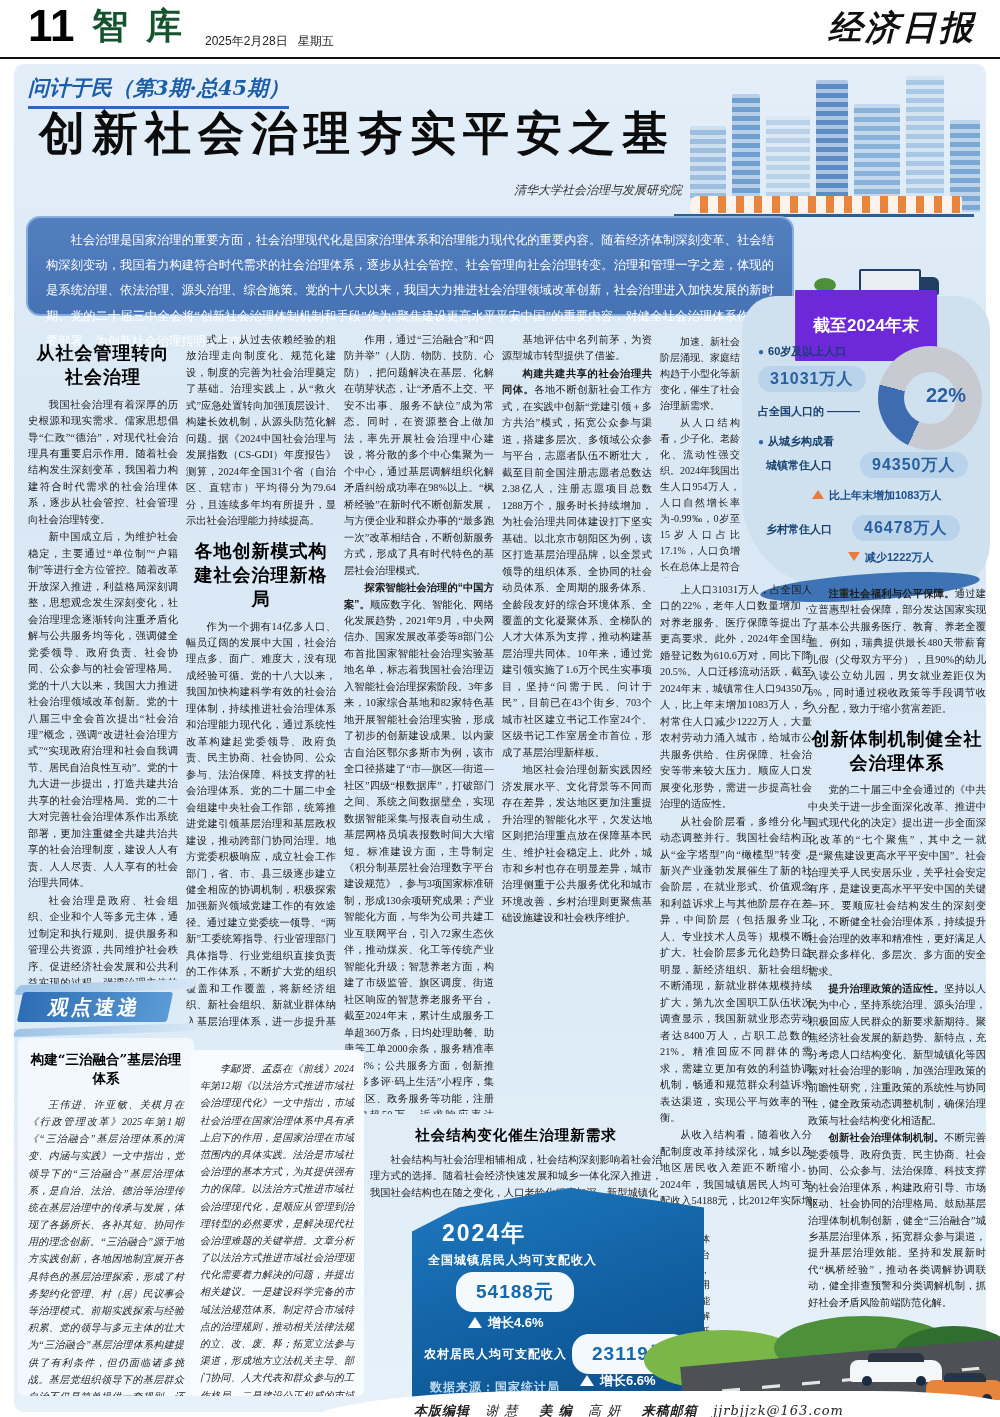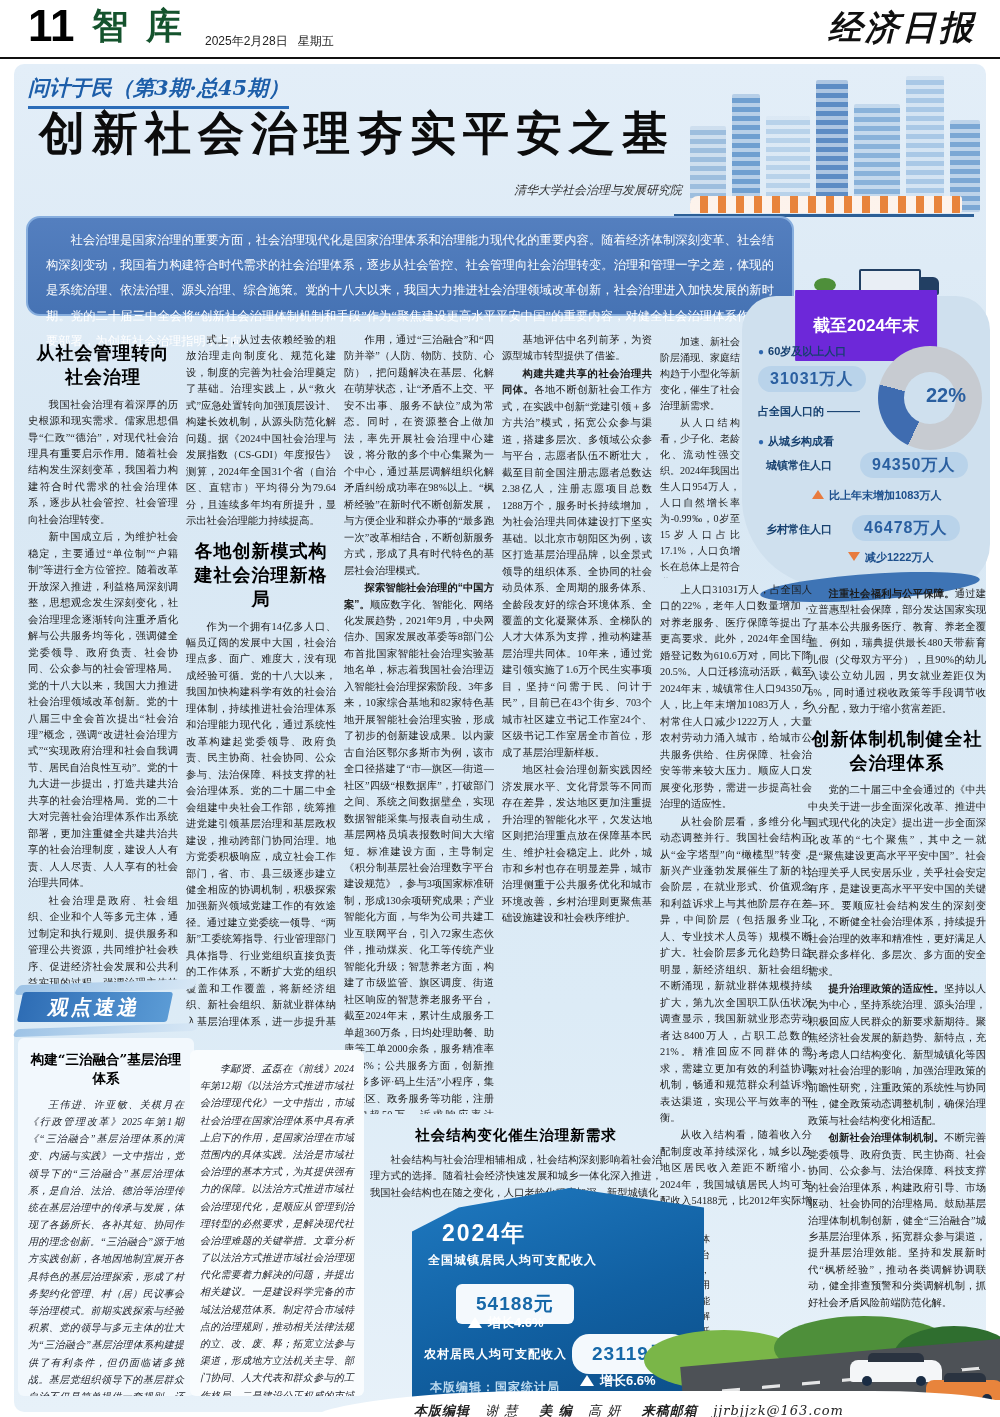--- a/index.html
+++ b/index.html
@@ -266,30 +266,30 @@
       <h3>构建“三治融合”基层治理体系</h3>
       <p>王伟进、许亚敏、关棋月在《行政管理改革》2025年第1期《“三治融合”基层治理体系的演变、内涵与实践》一文中指出，党领导下的“三治融合”基层治理体系，是自治、法治、德治等治理传统在基层治理中的传承与发展，体现了各扬所长、各补其短、协同作用的理念创新。“三治融合”源于地方实践创新，各地因地制宜展开各具特色的基层治理探索，形成了村务契约化管理、村（居）民议事会等治理模式。前期实践探索与经验积累、党的领导与多元主体的壮大为“三治融合”基层治理体系构建提供了有利条件，但仍面临诸多挑战。基层党组织领导下的基层群众自治不仅是简单提供一套规则，还关乎如何有效激励群众关注自身权益、关心所在社区的治理。推进社区法治不是简单的法规普及，更重要的是在社区内培养居民、社区工作人员的法治意识。社区德治教化并非单纯的道德灌输，而是要在社区内培育积极健康的道德风尚。从制度和机制层面推进“三治融合”基层治理体系建设，需着重考虑以下几个方面。一是加强顶层设计，将学设置管理体制与组织架构，统筹社会各方面力量，将“三治”融入党委政府及其部门的基层治理工作。二是在基层治理过程中，发挥党组织协调各方利益、统筹社区资源等方面的重要作用。三是有效发挥科技支撑作用，将“智治”融入“三治”，使“三治融合”提质增效。</p>
     </article>
     <article class="opcard" style="left:176px;top:986px;width:174px;height:346px;background:#f9fcfe;">
       <p>李鄢贤、孟磊在《前线》2024年第12期《以法治方式推进市域社会治理现代化》一文中指出，市域社会治理在国家治理体系中具有承上启下的作用，是国家治理在市域范围内的具体实践。法治是市域社会治理的基本方式，为其提供强有力的保障。以法治方式推进市域社会治理现代化，是顺应从管理到治理转型的必然要求，是解决现代社会治理难题的关键举措。文章分析了以法治方式推进市域社会治理现代化需要着力解决的问题，并提出相关建议。一是建设科学完备的市域法治规范体系。制定符合市域特点的治理规则，推动相关法律法规的立、改、废、释；拓宽立法参与渠道，形成地方立法机关主导、部门协同、人大代表和群众参与的工作格局。二是建设公正权威的市域法治实施体系。明确社会治理的重点领域，建立行政、检察、审判、调解的衔接机制；准确把握严格执法、规范执法、文明执法的关系，改善执法方式，使执法兼具力度与温度。三是建设规范严密的市域法治监督体系。探索一体化政务服务平台建设，实现行政信息联通、决策标准互通、决策结果互认的全流程管理；探索上下贯通的专责监督体制，实现业务联动、信息畅通、人员流动。</p>
     </article>
 
     <div class="income">
       <div class="inc-title">2024年</div>
       <div class="inc-label" style="left:16px;top:64px;">全国城镇居民人均可支配收入</div>
-      <div class="inc-pill" style="left:44px;top:96px;border-radius:6px;">54188元</div>
+      <div class="inc-pill" style="left:44px;top:84px;">54188元</div>
       <div class="inc-growth" style="left:56px;top:126px;">
         <span class="tw"></span><span>增长4.6%</span>
       </div>
       <div class="inc-label" style="left:12px;top:158px;">农村居民人均可支配收入</div>
       <div class="inc-pill" style="left:160px;top:146px;">23119元</div>
       <div class="inc-growth" style="left:168px;top:184px;">
         <span class="tw"></span><span>增长6.6%</span>
       </div>
-      <div class="inc-src">本版编辑：国家统计局</div>
+      <div class="inc-src">数据来源：国家统计局</div>
     </div>
 
     <div>
       <div class="hill" style="left:630px;top:1266px;width:160px;height:60px;background:#7ab648;"></div>
       <div class="hill" style="left:760px;top:1252px;width:180px;height:64px;background:#4e8f3a;"></div>
       <div class="hill" style="left:880px;top:1262px;width:120px;height:58px;background:#2f6e2f;"></div>
       <div class="road"></div>
       <div class="car" style="left:836px;top:1296px;width:92px;height:22px;background:#f4f6f8;">
         <div class="win"></div>
         <div class="wheel" style="left:12px;top:16px;"></div>

